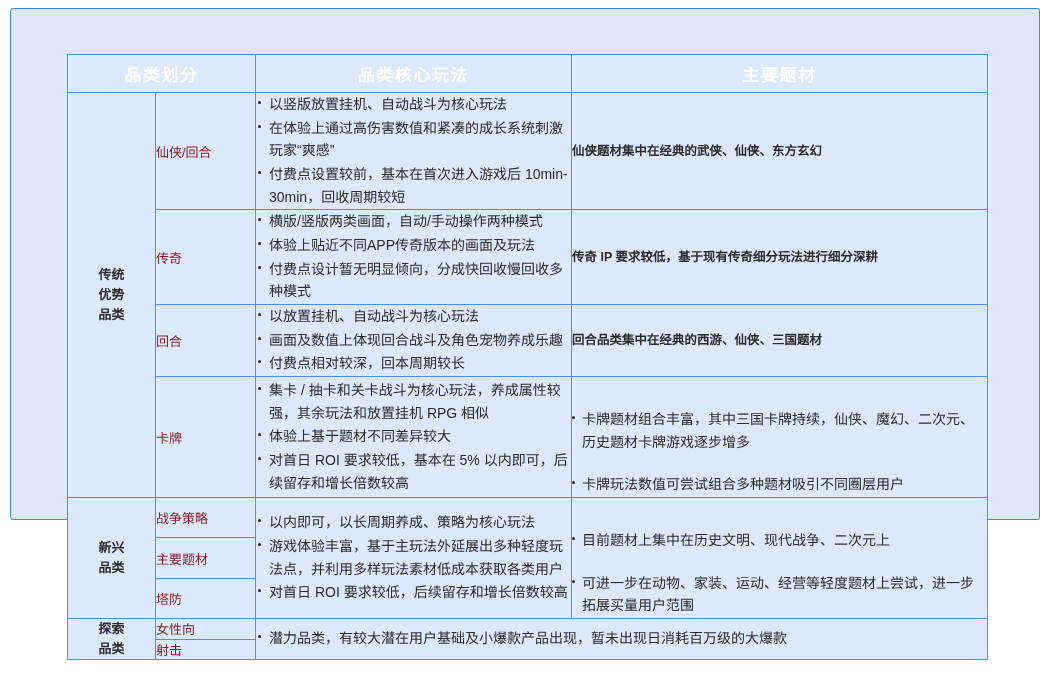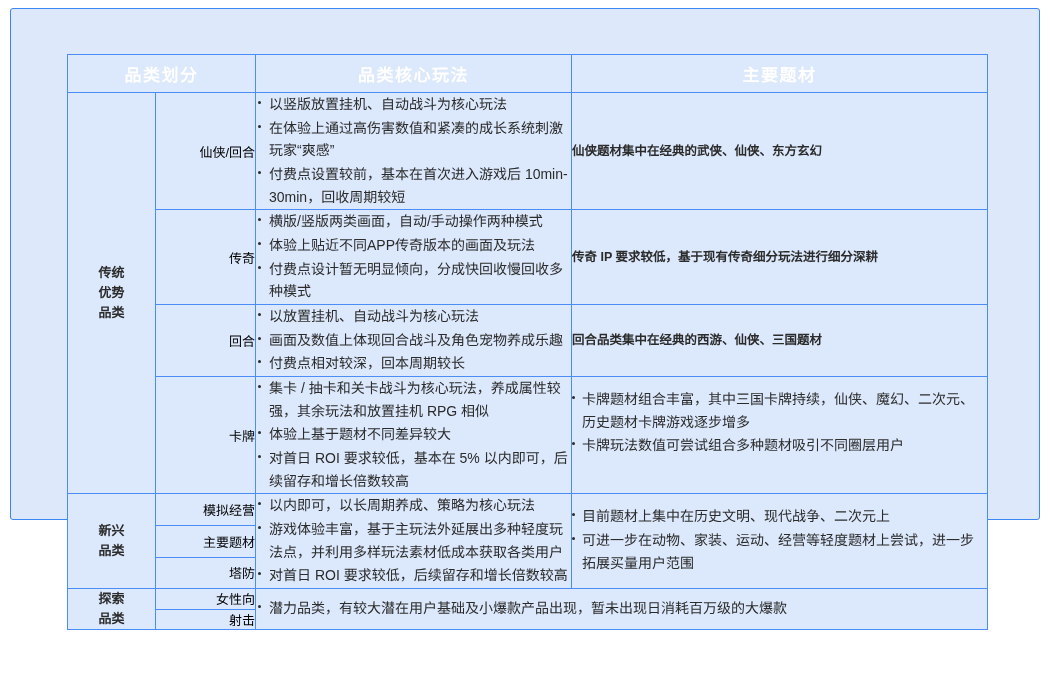--- a/index.html
+++ b/index.html
@@ -49,23 +49,23 @@
   thead th.sep-l{border-left:1px solid #5b9bf8;margin-top:13px;}
   .cat-group{
     text-align:center;
     font-size:13px;
     color:#2b2b2b;
     line-height:1.55;
     vertical-align:middle;
     font-weight:bold;
   }
   .sub-cat{
-    text-align:right;
+    text-align:left;
     font-size:13px;
-    color:#000000;
+    color:#7f1d1d;
     vertical-align:middle;
   }
   .body-cell{
     vertical-align:middle;
     padding:8px 10px 8px 10px;
   }
   .body-cell.topal{vertical-align:top;padding-top:11px;}
   ul.bullets{
     margin:0;
     padding:0;
@@ -80,21 +80,21 @@
     margin:0 0 1px 0;
   }
   ul.bullets li:before{
     content:"";
     position:absolute;
     left:2px;top:8px;
     width:3px;height:3px;
     background:#2b2b2b;
     border-radius:50%;
   }
-  ul.bullets.tight li{padding-left:10px;}
+  ul.bullets.tight li{padding-left:10px;margin-top:20px;}
   ul.bullets.tight li:before{left:0px;}
   .plain-text{
     font-size:12.5px;
     line-height:1.62;
     color:#2b2b2b;
     font-weight:bold;
   }
   .w-group{width:88px;}
   .w-sub{width:100px;}
   .w-play{width:316px;}
@@ -183,21 +183,21 @@
               <li>卡牌玩法数值可尝试组合多种题材吸引不同圈层用户</li>
             </ul>
           </td>
         </tr>
 
         <tr>
           <td class="cat-group" rowspan="3">
             <div>新兴</div>
             <div>品类</div>
           </td>
-          <td class="sub-cat">模拟经营</td>
+          <td class="sub-cat">战争策略</td>
           <td class="body-cell" rowspan="3">
             <ul class="bullets">
               <li>以内即可，以长周期养成、策略为核心玩法</li>
               <li>游戏体验丰富，基于主玩法外延展出多种轻度玩法点，并利用多样玩法素材低成本获取各类用户</li>
               <li>对首日 ROI 要求较低，后续留存和增长倍数较高</li>
             </ul>
           </td>
           <td class="body-cell topal" rowspan="3">
             <ul class="bullets tight">
               <li>目前题材上集中在历史文明、现代战争、二次元上</li>

